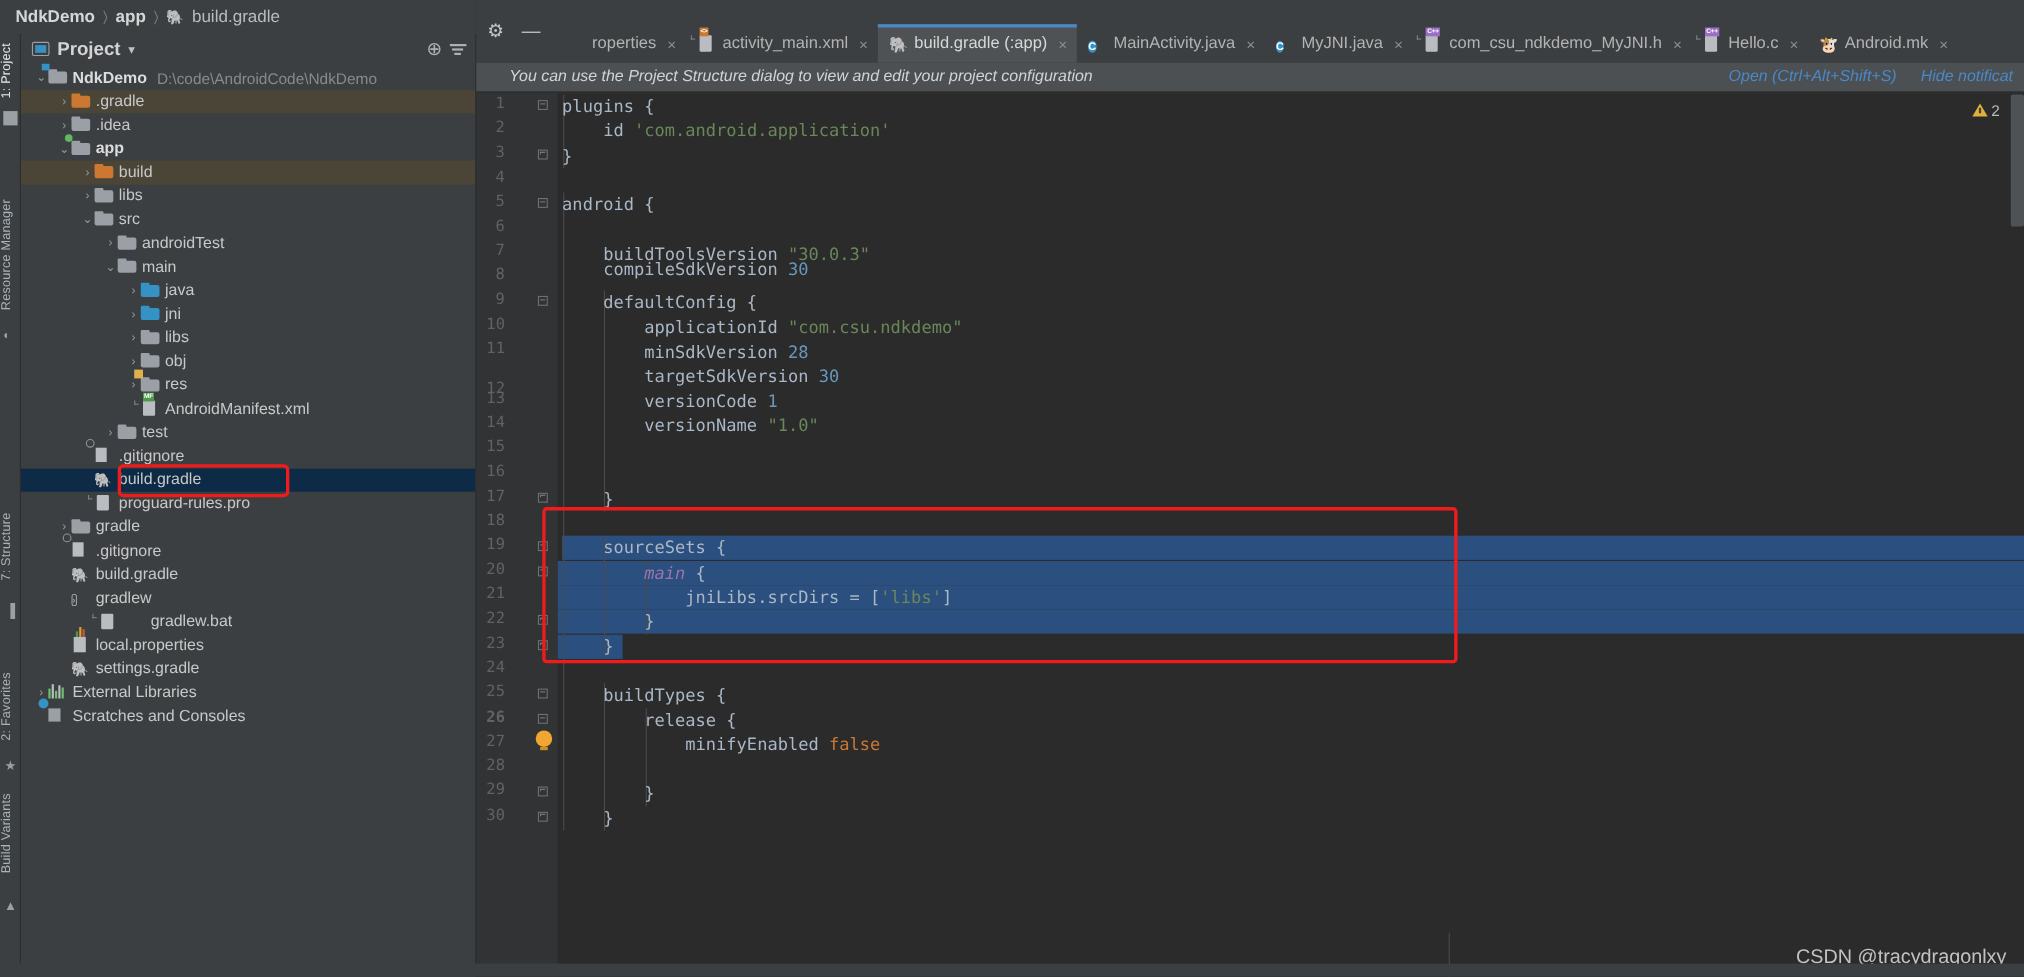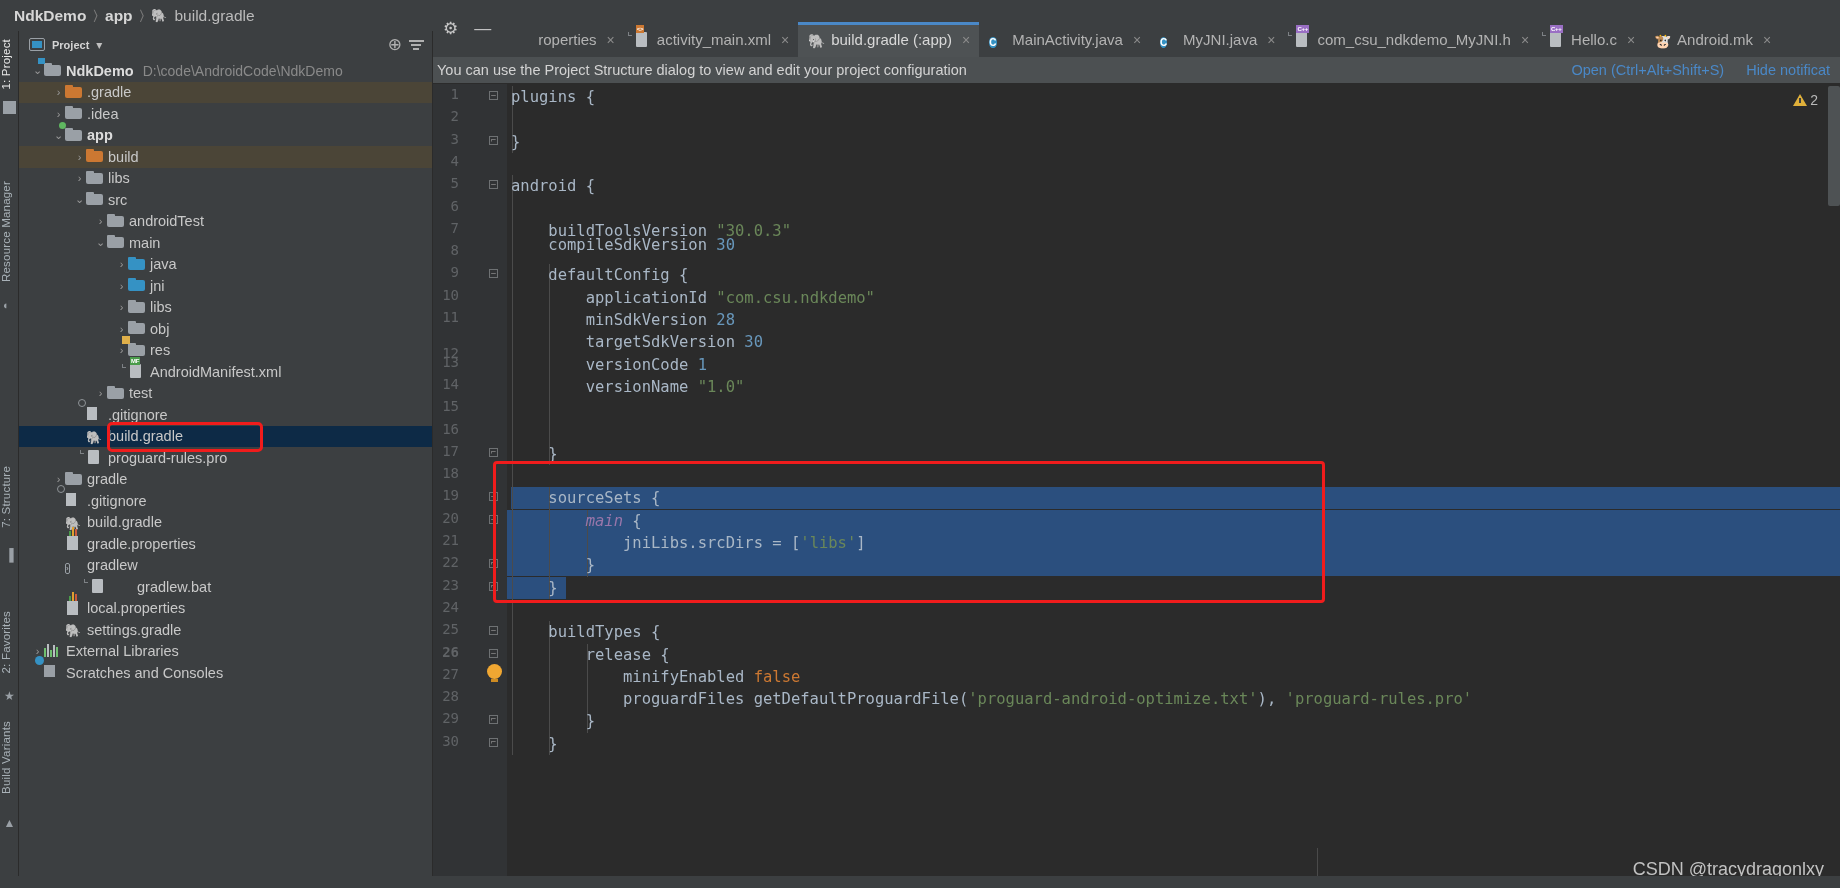--- a/index.html
+++ b/index.html
@@ -37,21 +37,21 @@
 
   
   #project-panel {
     position: absolute; left: 19px; top: 31px; width: 414px; height: 857px;
     background: #3c3f41; border-right: 1px solid #2b2b2b;
   }
   #project-header {
     height: 27px; display: flex; align-items: center; padding: 0 8px 0 10px;
     background: #3c3f41; gap: 7px;
   }
-  #project-header .ph-title { font-size: 11px; color: #d4d4d4; font-weight: bold; }
+  #project-header .ph-title { font-size: 17px; color: #d4d4d4; font-weight: bold; }
   .ph-spacer { flex: 1; }
   #tree {
     position: absolute; top: 27px; left: 0; right: 0; bottom: 0;
     background: #3c3f41; padding-top: 2px; overflow: hidden;
   }
   .trow {
     height: 21.5px; display: flex; align-items: center; position: relative;
     font-size: 14.5px; color: #c8c8c8; white-space: nowrap;
   }
   .trow.excl { background: #4b4537; }
@@ -161,22 +161,22 @@
   .tab-ic { width: 16px; height: 16px; position: relative; flex: 0 0 16px; }
   .javac {
     width:15px; height:15px; border-radius:50%; background:#3592c4;
     color:#fff; font-size:10px; font-weight:bold; text-align:center; line-height:15px;
   }
 
   
   #notif {
     position: absolute; left: 0; top: 57px; width: 1407px; height: 27px;
     background: #4c5052; border-bottom: 1px solid #2b2b2b;
-    display: flex; align-items: center; padding: 0 10px 0 4px;
-    font-size: 14.5px; color: #d3d3d3;
+    display: flex; align-items: center; padding: 0 10px 0 30px;
+    font-size: 14.5px; color: #d3d3d3; font-style: italic;
   }
   #notif .spacer { flex: 1; }
   #notif .link { color: #4a88c7; font-size: 14.5px; margin-left: 22px; }
 
   
   #code {
     position: absolute; left: 0; top: 84px; width: 1407px; height: 804px;
     background: #2b2b2b; overflow: hidden;
   }
   #gutter {
@@ -396,25 +396,20 @@
           <span class="ticon"><span class="git-ic"><span style="position:absolute;left:1px;top:0;width:10px;height:13px;background:#b9bdc1;"></span><span class="circ"></span></span></span>
           <span class="tlabel">.gitignore</span>
         </div>
         <div class="trow" style="padding-left: 33px;">
           <span class="twist"></span>
           <span class="ticon"><span class="gradle-elephant" style="filter:grayscale(1);">🐘</span></span>
           <span class="tlabel">build.gradle</span>
         </div>
         <div class="trow" style="padding-left: 33px;">
           <span class="twist"></span>
-          <span class="ticon"><span class="prop-ic"><span class="pg"></span><i style="left:4px;height:5px;background:#4a9c4a;"></i><i style="left:7px;height:9px;background:#e0a030;"></i><i style="left:10px;height:7px;background:#cc5b3a;"></i></span></span>
-          <span class="tlabel">gradle.properties</span>
-        </div>
-        <div class="trow" style="padding-left: 33px;">
-          <span class="twist"></span>
           <span class="ticon"><span class="shell-ic">›</span></span>
           <span class="tlabel">gradlew</span>
         </div>
         <div class="trow" style="padding-left: 33px; gap: 25px;">
           <span class="twist"></span>
           <span class="ticon"><span class="fileic"><span class="pg"></span><span class="corner"></span></span></span>
           <span class="tlabel">gradlew.bat</span>
         </div>
         <div class="trow" style="padding-left: 33px;">
           <span class="twist"></span>
@@ -583,20 +578,21 @@
           <div class="sel-band" style="top: 470.3px; left: 0px; width: 1333px;"></div>
           <div class="sel-band" style="top: 492.6px; left: 0px; width: 59.28px;"></div>
           <div class="indent-guide" style="left: 5px; top: 2px; height: 66.9px;"></div>
           <div class="indent-guide" style="left: 5px; top: 91.2px; height: 579.8px;"></div>
           <div class="indent-guide" style="left: 42.28px; top: 180.4px; height: 200.7px;"></div>
           <div class="indent-guide" style="left: 42.28px; top: 403.4px; height: 111.5px;"></div>
           <div class="indent-guide" style="left: 79.56px; top: 425.7px; height: 66.9px;"></div>
           <div class="indent-guide" style="left: 42.28px; top: 537.2px; height: 133.8px;"></div>
           <div class="indent-guide" style="left: 79.56px; top: 559.5px; height: 89.2px;"></div>
           <div class="cline" style="top: 2px; left: 4px;"><span class="tok-pl">plugins {</span></div>
+          <div class="cline" style="top: 24.3px; left: 4px;"><span class="tok-pl">    id </span><span class="tok-str">'com.android.application'</span></div>
           <div class="cline" style="top: 46.6px; left: 4px;"><span class="tok-pl">}</span></div>
           <div class="cline" style="top: 68.9px; left: 4px;"></div>
           <div class="cline" style="top: 91.2px; left: 4px;"><span class="tok-pl">android {</span></div>
           <div class="cline" style="top: 113.5px; left: 4px; margin-top: 36px;"><span class="tok-pl">    compileSdkVersion </span><span class="tok-num">30</span></div>
           <div class="cline" style="top: 135.8px; left: 4px;"><span class="tok-pl">    buildToolsVersion </span><span class="tok-str">"30.0.3"</span></div>
           <div class="cline" style="top: 158.1px; left: 4px;"></div>
           <div class="cline" style="top: 180.4px; left: 4px;"><span class="tok-pl">    defaultConfig {</span></div>
           <div class="cline" style="top: 202.7px; left: 4px;"><span class="tok-pl">        applicationId </span><span class="tok-str">"com.csu.ndkdemo"</span></div>
           <div class="cline" style="top: 225px; left: 4px;"><span class="tok-pl">        minSdkVersion </span><span class="tok-num">28</span></div>
           <div class="cline" style="top: 247.3px; left: 4px;"><span class="tok-pl">        targetSdkVersion </span><span class="tok-num">30</span></div>
@@ -607,21 +603,20 @@
           <div class="cline" style="top: 381.1px; left: 4px;"></div>
           <div class="cline" style="top: 403.4px; left: 4px;"><span class="tok-pl">    sourceSets {</span></div>
           <div class="cline" style="top: 425.7px; left: 4px;"><span class="tok-pl">        </span><span class="tok-ital">main</span><span class="tok-pl"> {</span></div>
           <div class="cline" style="top: 448px; left: 4px;"><span class="tok-pl">            jniLibs.srcDirs = [</span><span class="tok-str">'libs'</span><span class="tok-pl">]</span></div>
           <div class="cline" style="top: 470.3px; left: 4px;"><span class="tok-pl">        }</span></div>
           <div class="cline" style="top: 492.6px; left: 4px;"><span class="tok-pl">    }</span></div>
           <div class="cline" style="top: 514.9px; left: 4px;"></div>
           <div class="cline" style="top: 537.2px; left: 4px;"><span class="tok-pl">    buildTypes {</span></div>
           <div class="cline" style="top: 559.5px; left: 4px;"><span class="tok-pl">        release {</span></div>
           <div class="cline" style="top: 581.8px; left: 4px;"><span class="tok-pl">            minifyEnabled </span><span class="tok-kw">false</span></div>
-          <div class="cline" style="top: 604.1px; left: 4px;"><span class="tok-pl">            proguardFiles getDefaultProguardFile(</span><span class="tok-str">'proguard-android-optimize.txt'</span><span class="tok-pl">), </span><span class="tok-str">'proguard-rules.pro'</span></div>
           <div class="cline" style="top: 626.4px; left: 4px;"><span class="tok-pl">        }</span></div>
           <div class="cline" style="top: 648.7px; left: 4px;"><span class="tok-pl">    }</span></div>
         </div>
       <div id="code-annot" style="left: 60px; top: 377.1px; width: 832px; height: 141.8px; border-color: rgb(240, 28, 28);"></div>
       <div id="warnbadge" style="right: 22px; top: 8px;">
         <span class="warn-tri"></span>
         <span>2</span>
       </div>
       <div id="scrollmark" style="top: 2px; height: 120px;"></div>
       <div id="editor-vdiv"></div>

